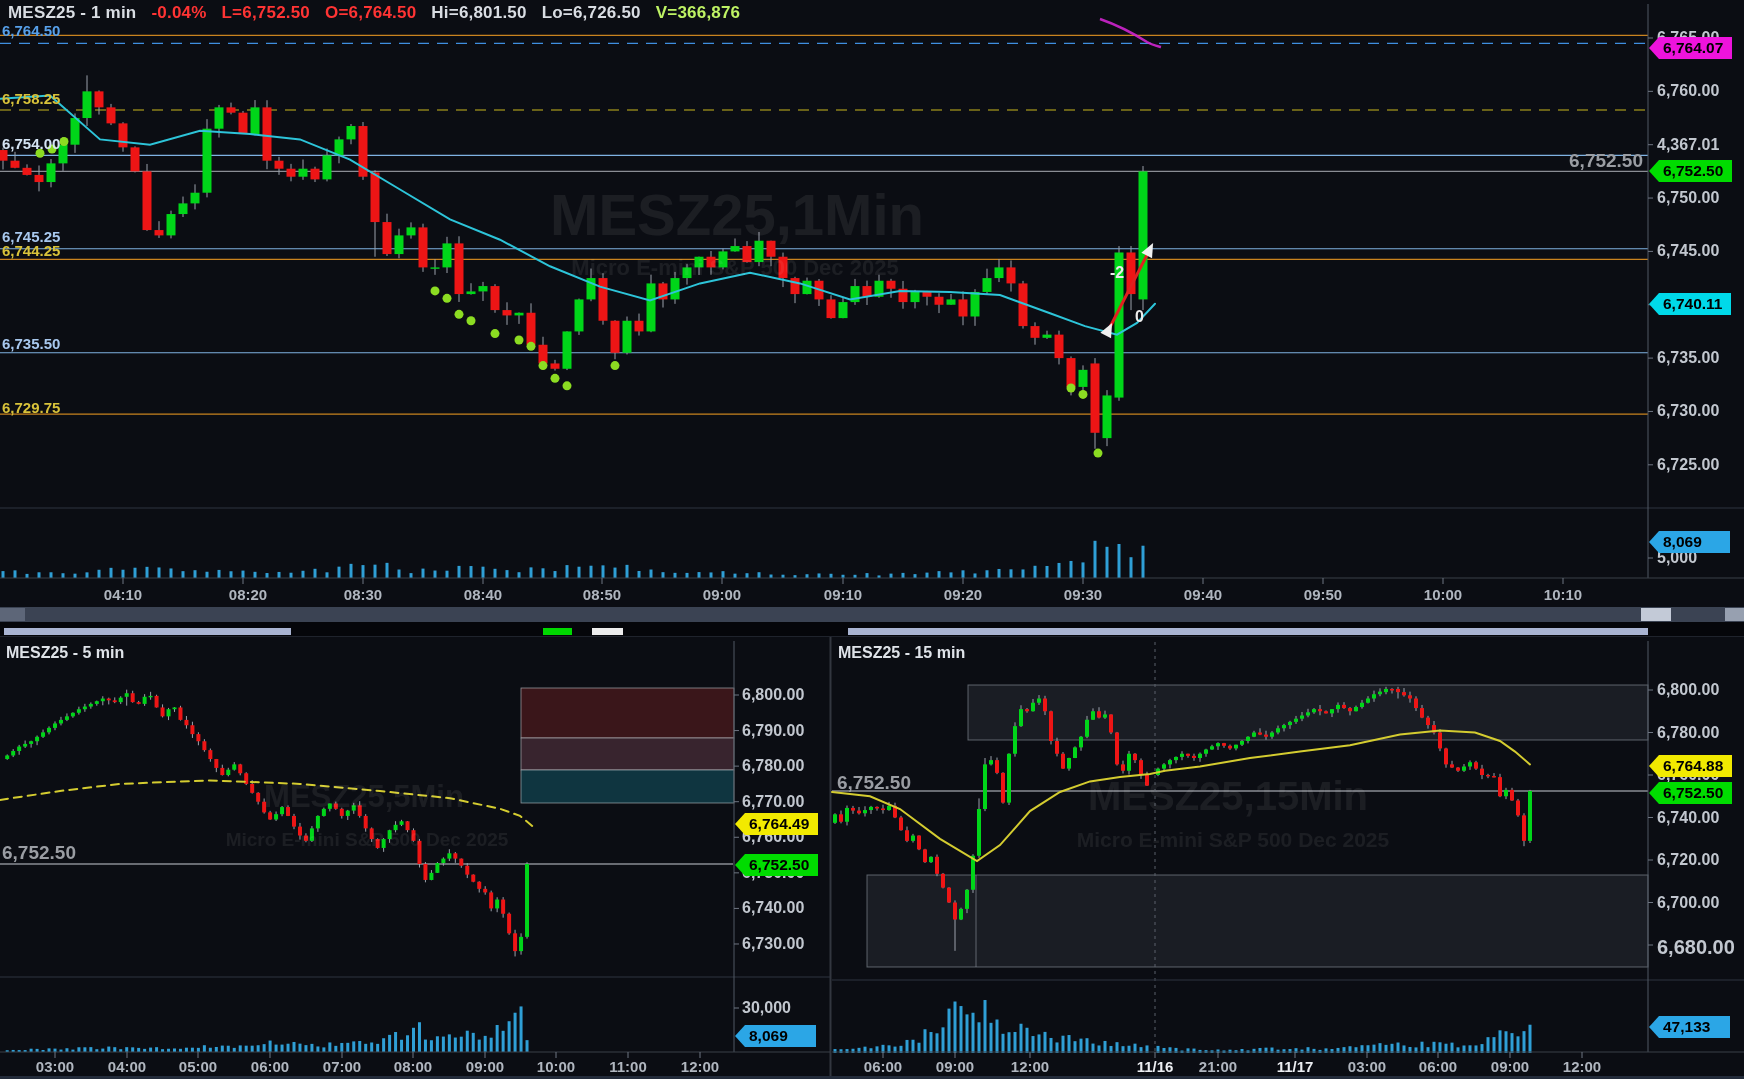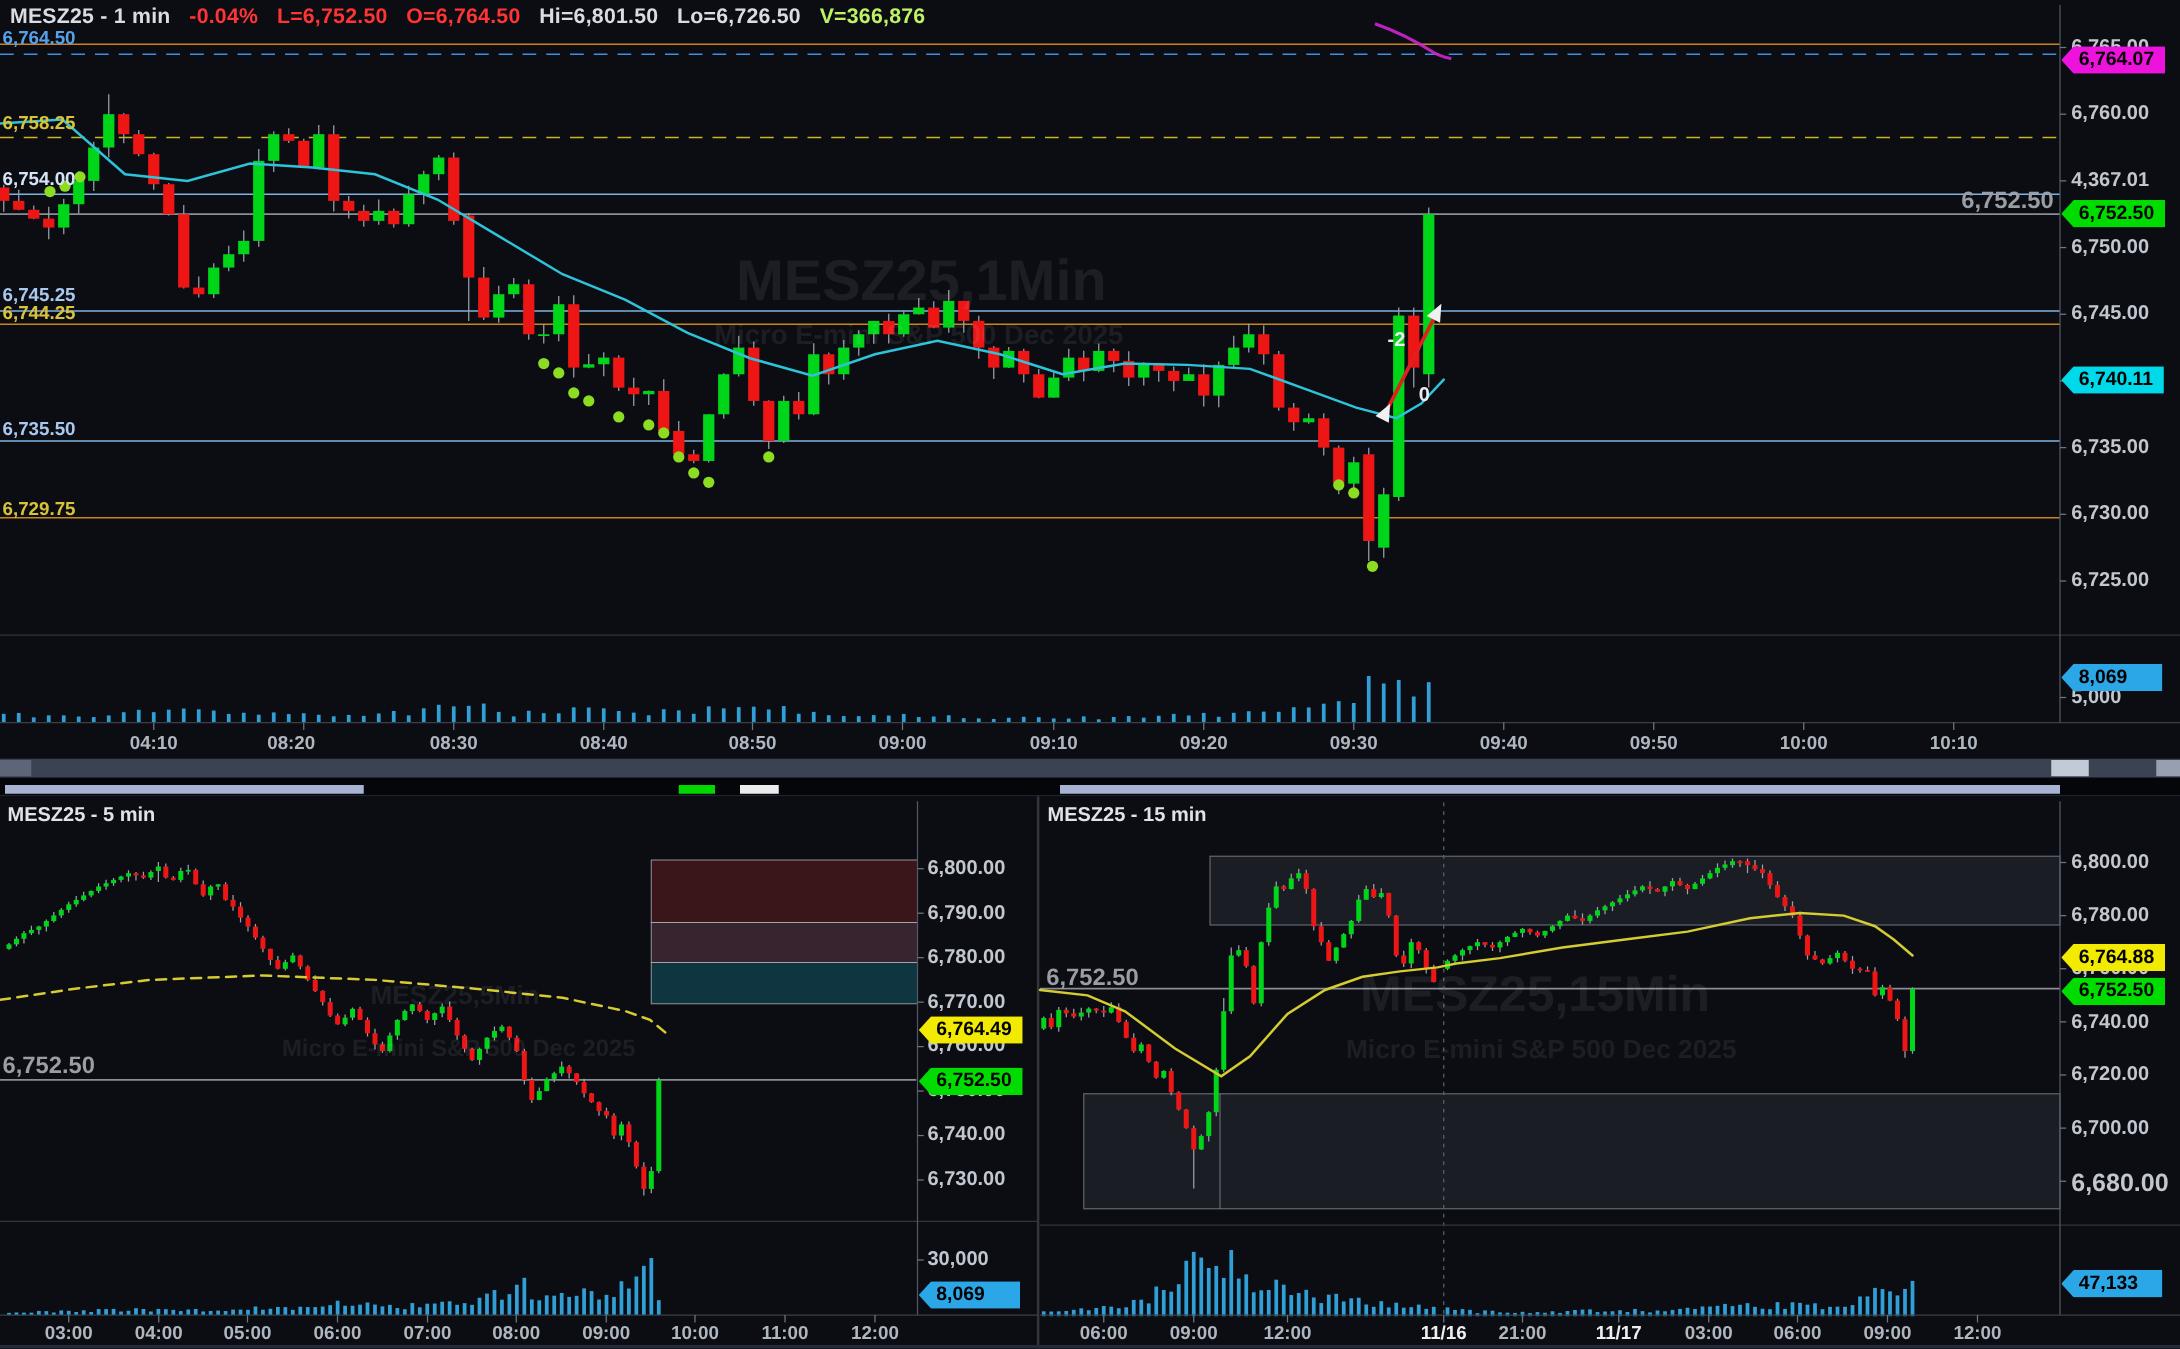--- a/index.html
+++ b/index.html
@@ -1044,23 +1044,23 @@
       <line x1="1438" y1="1052" x2="1438" y2="1058" stroke="#6f7683" stroke-width="1"></line>
       <line x1="1510" y1="1052" x2="1510" y2="1058" stroke="#6f7683" stroke-width="1"></line>
       <line x1="1582" y1="1052" x2="1582" y2="1058" stroke="#6f7683" stroke-width="1"></line>
     </svg>
   <div id="labels">
 
     <div class="hdr">
       <span style="color:#d9dde3">MESZ25 - 1 min</span><span style="color:#ff3434">-0.04%</span><span style="color:#ff3434">L=6,752.50</span><span style="color:#ff3434">O=6,764.50</span><span style="color:#d9dde3">Hi=6,801.50</span><span style="color:#d9dde3">Lo=6,726.50</span><span style="color:#bef264">V=366,876</span>
     </div>
 
-    <div class="wm" style="left:737px;top:224px;font-size:46px;">MESZ25,1Min</div>
+    <div class="wm" style="left:737px;top:214px;font-size:58px;">MESZ25,1Min</div>
     <div class="wm" style="left:735px;top:268px;font-size:22px;">Micro E-mini S&amp;P 500 Dec 2025</div>
-    <div class="wm" style="left:364px;top:797px;font-size:21px;">MESZ25,5Min</div>
+    <div class="wm" style="left:364px;top:797px;font-size:31px;">MESZ25,5Min</div>
     <div class="wm" style="left:367px;top:840px;font-size:19px;">Micro E-mini S&amp;P 500 Dec 2025</div>
     <div class="wm" style="left:1228px;top:796px;font-size:40px;text-align:right;">MESZ25,15Min</div>
     <div class="wm" style="left:1233px;top:840px;font-size:21px;">Micro E-mini S&amp;P 500 Dec 2025</div>
 
     <div class="title" style="left:6px;top:644px;">MESZ25 - 5 min</div>
     <div class="title" style="left:838px;top:644px;">MESZ25 - 15 min</div>
   <div class="lb" style="left: 2px; top: 22px; color: rgb(87, 160, 234); font-size: 15px;">6,764.50</div>
       <div class="lb" style="left: 2px; top: 90px; color: rgb(216, 194, 58); font-size: 15px;">6,758.25</div>
       <div class="lb" style="left: 2px; top: 135px; color: rgb(213, 228, 244); font-size: 15px;">6,754.00</div>
       <div class="lb" style="left: 2px; top: 228px; color: rgb(168, 200, 238); font-size: 15px;">6,745.25</div>
@@ -1074,21 +1074,21 @@
       <div class="lb" style="left: 1657px; top: 82.35px; color: rgb(194, 199, 207); font-size: 16px;">6,760.00</div>
       <div class="lb" style="left: 1657px; top: 135.7px; color: rgb(194, 199, 207); font-size: 16px;">4,367.01</div>
       <div class="lb" style="left: 1657px; top: 189.05px; color: rgb(194, 199, 207); font-size: 16px;">6,750.00</div>
       <div class="lb" style="left: 1657px; top: 242.4px; color: rgb(194, 199, 207); font-size: 16px;">6,745.00</div>
       <div class="lb" style="left: 1657px; top: 295.75px; color: rgb(194, 199, 207); font-size: 16px;">6,740.00</div>
       <div class="lb" style="left: 1657px; top: 349.1px; color: rgb(194, 199, 207); font-size: 16px;">6,735.00</div>
       <div class="lb" style="left: 1657px; top: 402.45px; color: rgb(194, 199, 207); font-size: 16px;">6,730.00</div>
       <div class="lb" style="left: 1657px; top: 455.8px; color: rgb(194, 199, 207); font-size: 16px;">6,725.00</div>
       <div class="lb" style="left: 1657px; top: 549px; color: rgb(194, 199, 207); font-size: 16px;">5,000</div>
       <div class="lb" style="left: 123px; top: 586px; color: rgb(176, 182, 191); font-size: 15px; transform: translateX(-50%);">04:10</div>
-      <div class="lb" style="left: 233px; top: 586px; color: rgb(176, 182, 191); font-size: 15px; transform: translateX(-50%);">08:20</div>
+      <div class="lb" style="left: 248px; top: 586px; color: rgb(176, 182, 191); font-size: 15px; transform: translateX(-50%);">08:20</div>
       <div class="lb" style="left: 363px; top: 586px; color: rgb(176, 182, 191); font-size: 15px; transform: translateX(-50%);">08:30</div>
       <div class="lb" style="left: 483px; top: 586px; color: rgb(176, 182, 191); font-size: 15px; transform: translateX(-50%);">08:40</div>
       <div class="lb" style="left: 602px; top: 586px; color: rgb(176, 182, 191); font-size: 15px; transform: translateX(-50%);">08:50</div>
       <div class="lb" style="left: 722px; top: 586px; color: rgb(176, 182, 191); font-size: 15px; transform: translateX(-50%);">09:00</div>
       <div class="lb" style="left: 843px; top: 586px; color: rgb(176, 182, 191); font-size: 15px; transform: translateX(-50%);">09:10</div>
       <div class="lb" style="left: 963px; top: 586px; color: rgb(176, 182, 191); font-size: 15px; transform: translateX(-50%);">09:20</div>
       <div class="lb" style="left: 1083px; top: 586px; color: rgb(176, 182, 191); font-size: 15px; transform: translateX(-50%);">09:30</div>
       <div class="lb" style="left: 1203px; top: 586px; color: rgb(176, 182, 191); font-size: 15px; transform: translateX(-50%);">09:40</div>
       <div class="lb" style="left: 1323px; top: 586px; color: rgb(176, 182, 191); font-size: 15px; transform: translateX(-50%);">09:50</div>
       <div class="lb" style="left: 1443px; top: 586px; color: rgb(176, 182, 191); font-size: 15px; transform: translateX(-50%);">10:00</div>

